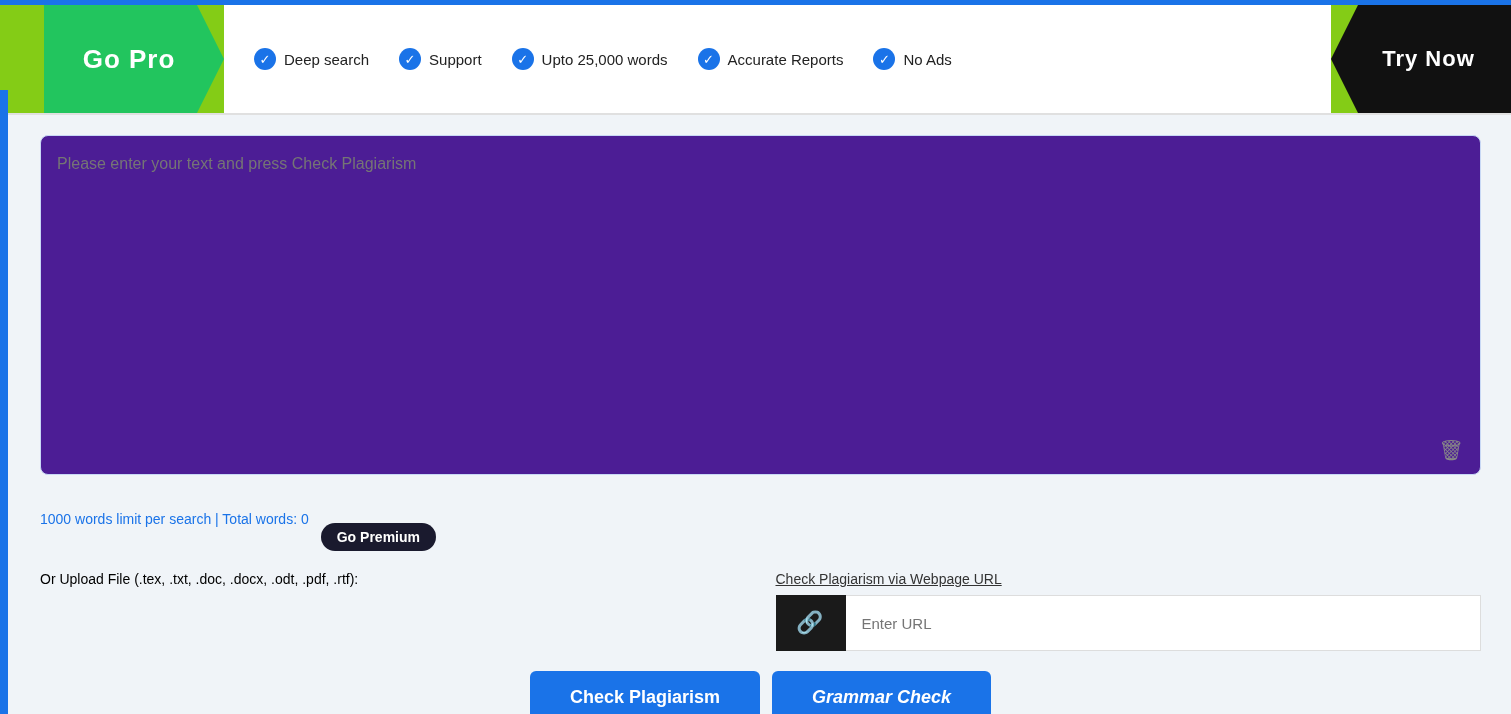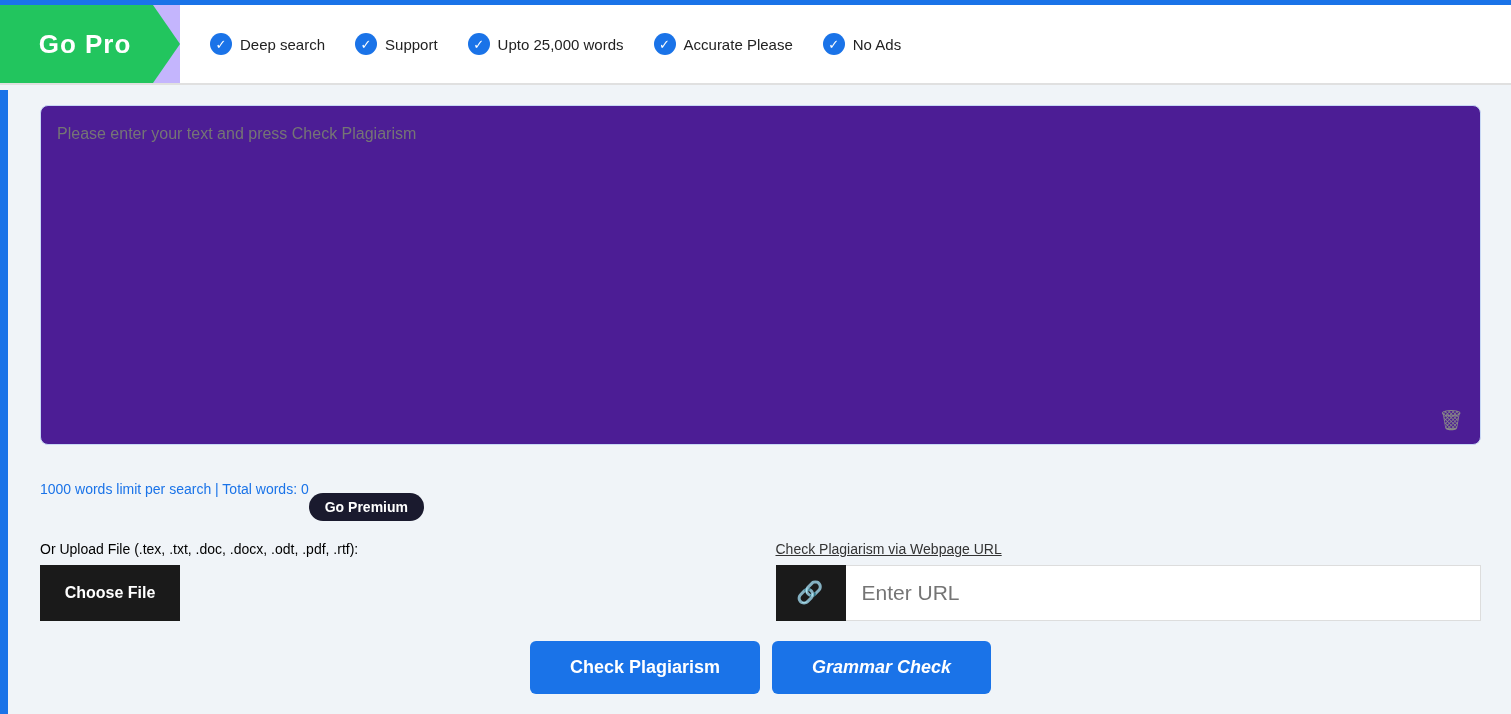--- a/index.html
+++ b/index.html
@@ -7,24 +7,25 @@
       font-family: Arial, sans-serif;
       background: #f0f4f8;
       min-height: 714px;
       overflow-x: hidden;
     }
 
     
     .top-banner {
       display: flex;
       align-items: stretch;
-      height: 80px;
-      background: #c4b5fd;
+      height: 110px;
+      background: #84cc16;
       border-bottom: 2px solid #e0e0e0;
       position: relative;
+      padding-left: 44px;
     }
 
     .go-pro-badge {
       background: #22c55e;
       color: white;
       font-size: 26px;
       font-weight: 900;
       display: flex;
       align-items: center;
       justify-content: center;
@@ -132,20 +133,21 @@
       right: 16px;
       font-size: 20px;
       color: #888;
       cursor: pointer;
     }
 
     
     .word-count-row {
       display: flex;
       align-items: center;
+      gap: 12px;
       margin: 12px 0 20px 0;
       flex-wrap: wrap;
     }
 
     .word-count-text {
       color: #1a73e8;
       font-size: 14px;
     }
 
     .go-premium-badge {
@@ -249,21 +251,21 @@
     .url-icon {
       color: white;
       font-size: 22px;
     }
 
     .url-input {
       border: 1px solid #ddd;
       border-left: none;
       flex: 1;
       padding: 12px 16px;
-      font-size: 21px;
+      font-size: 15px;
       color: #0c4a6e;
       outline: none;
     }
 
     
     .action-buttons-row {
       display: flex;
       justify-content: center;
       gap: 12px;
       margin-top: 10px;
@@ -318,26 +320,29 @@
     <div class="feature-item">
       <div class="check-icon">✓</div>
       <span>Support</span>
     </div>
     <div class="feature-item">
       <div class="check-icon">✓</div>
       <span>Upto 25,000 words</span>
     </div>
     <div class="feature-item">
       <div class="check-icon">✓</div>
-      <span>Accurate Please</span>
+      <span>Accurate Reports</span>
     </div>
     <div class="feature-item">
       <div class="check-icon">✓</div>
       <span>No Ads</span>
     </div>
+  </div>
+  <div class="try-now-section">
+    <button class="try-now-btn">Try Now</button>
   </div>
 </div>
 
 <div class="left-accent"></div>
 
 <div class="main-content">
 
   <div class="text-area-wrapper">
     <textarea class="text-input" placeholder="Please enter your text and press Check Plagiarism" style=""></textarea>
     <span class="trash-icon">🗑</span>
@@ -346,21 +351,20 @@
   <div class="word-count-row">
     <span class="word-count-text">1000 words limit per search | Total words: 0</span>
     <button class="go-premium-badge">Go Premium</button>
   </div>
 
   <div class="upload-url-row">
 
     <div class="upload-section">
       <span class="upload-label">Or Upload File (.tex, .txt, .doc, .docx, .odt, .pdf, .rtf):</span>
       <div class="upload-input-row">
-        <button class="choose-file-btn">Choose File</button>
       </div>
     </div>
 
     <div class="url-section">
       <span class="url-label">Check Plagiarism via Webpage URL</span>
       <div class="url-input-row">
         <div class="url-icon-box">
           <span class="url-icon">🔗</span>
         </div>
         <input type="text" class="url-input" placeholder="Enter URL" style="">

